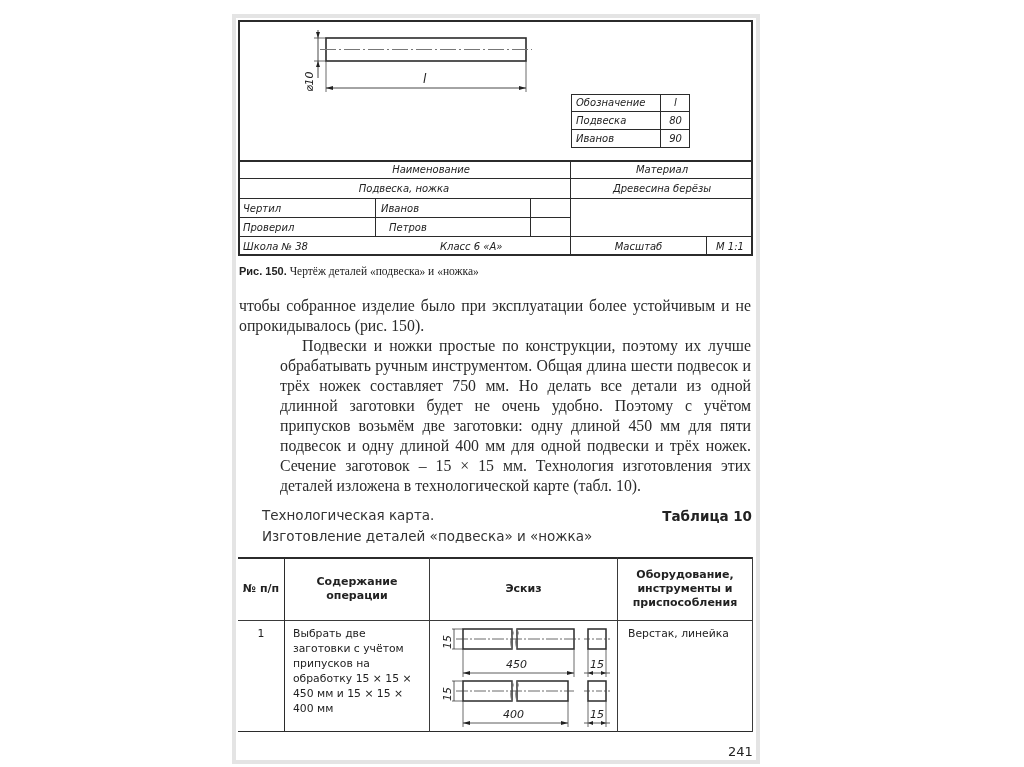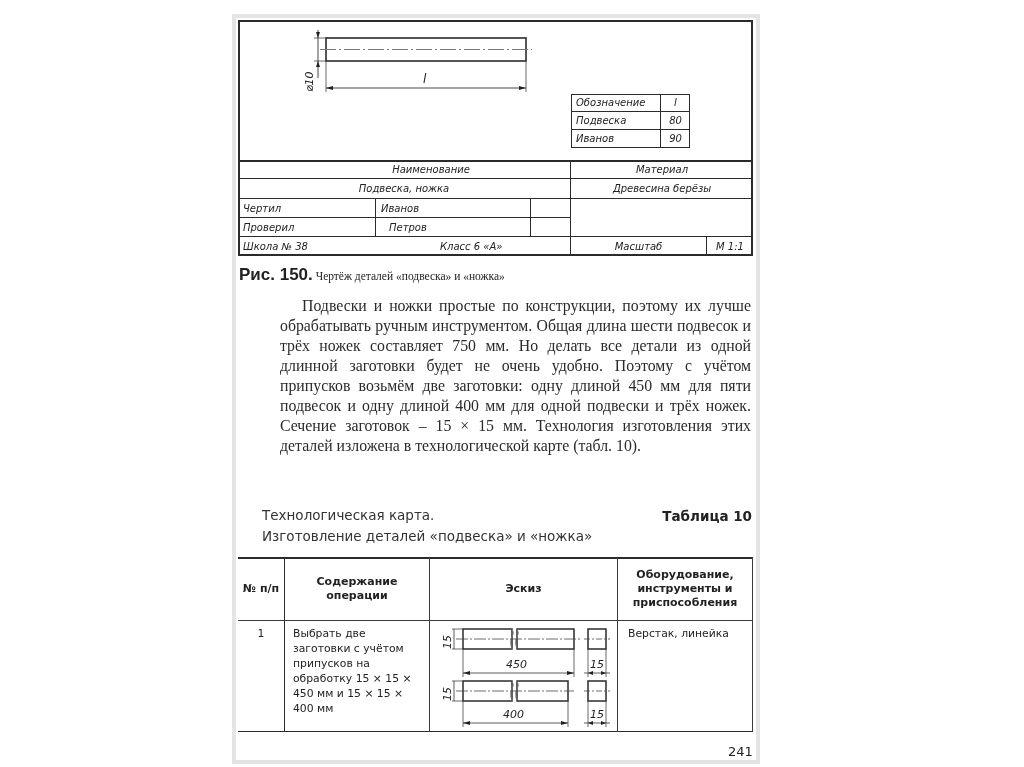--- a/index.html
+++ b/index.html
@@ -17,21 +17,21 @@
     .drawing-frame {
       position: absolute; left: 238px; top: 20px; width: 515px; height: 236px;
       border: 2px solid #2b2b2b; box-sizing: border-box;
     }
     .line { position: absolute; background: #2b2b2b; }
     .thin { background: #3a3a3a; }
     .it { font-family: "DejaVu Sans", sans-serif; font-style: italic; font-size: 10px; color: #222; white-space: nowrap; }
     .cell { position: absolute; display: flex; align-items: center; }
     .center { justify-content: center; }
     .caption { position: absolute; left: 239px; top: 265px; font-size: 11.5px; white-space: nowrap; }
-    .caption b { font-family: "Liberation Sans", sans-serif; font-weight: bold; font-size: 17px; }
+    .caption b { font-family: "Liberation Sans", sans-serif; font-weight: bold; font-size: 11px; }
     .body-text {
       position: absolute; left: 239px; top: 296px; width: 512px;
       font-family: "Liberation Serif", serif; font-size: 15.8px; line-height: 20px; color: #2a2a2a;
       text-align: justify;
     }
     .body-text p { margin: 0; }
     .body-text p.indent { text-indent: 22px; margin-left: 41px; }
     .tbl-title { position: absolute; left: 262px; font-family: "DejaVu Sans", sans-serif; font-size: 13.5px; color: #333; white-space: nowrap; }
     .tbl-num { position: absolute; left: 650px; top: 508px; width: 102px; text-align: right; font-family: "DejaVu Sans", sans-serif; font-weight: bold; font-size: 13.5px; color: #222; }
     .th { position: absolute; font-family: "DejaVu Sans", sans-serif; font-weight: bold; font-size: 11px; color: #222; text-align: center; line-height: 14px; display: flex; align-items: center; justify-content: center; }
@@ -100,20 +100,21 @@
 <div class="cell it" style="left:243px;top:237px;height:18px;">Школа № 38</div>
 <div class="cell it" style="left:440px;top:237px;height:18px;">Класс 6 «А»</div>
 <div class="cell it center" style="left:571px;top:237px;width:135px;height:18px;">Масштаб</div>
 <div class="cell it center" style="left:707px;top:237px;width:46px;height:18px;">М 1:1</div>
 
 <div class="caption">
   <b>Рис. 150.</b><span> Чертёж деталей «подвеска» и «ножка»</span>
 </div>
 
 <div class="body-text">
+  <p>чтобы собранное изделие было при эксплуатации более устойчивым и не опрокидывалось (рис. 150).</p>
   <p class="indent">Подвески и ножки простые по конструкции, поэтому их лучше обрабатывать ручным инструментом. Общая длина шести подвесок и трёх ножек составляет 750 мм. Но делать все детали из одной длинной заготовки будет не очень удобно. Поэтому с учётом припусков возьмём две заготовки: одну длиной 450 мм для пяти подвесок и одну длиной 400 мм для одной подвески и трёх ножек. Сечение заготовок – 15 × 15 мм. Технология изготовления этих деталей изложена в технологической карте (табл. 10).</p>
 </div>
 
 <div class="tbl-title" style="top:507px;">Технологическая карта.</div>
 <div class="tbl-title" style="top:528px;">Изготовление деталей «подвеска» и «ножка»</div>
 <div class="tbl-num">Таблица 10</div>
 
 <div class="line" style="left:238px;top:557px;width:515px;height:1.6px;"></div>
 <div class="line thin" style="left:238px;top:620px;width:515px;height:1px;"></div>
 <div class="line" style="left:238px;top:731px;width:515px;height:1.4px;"></div>

